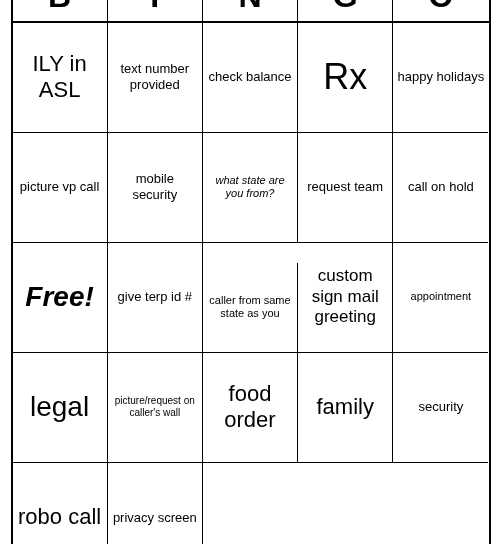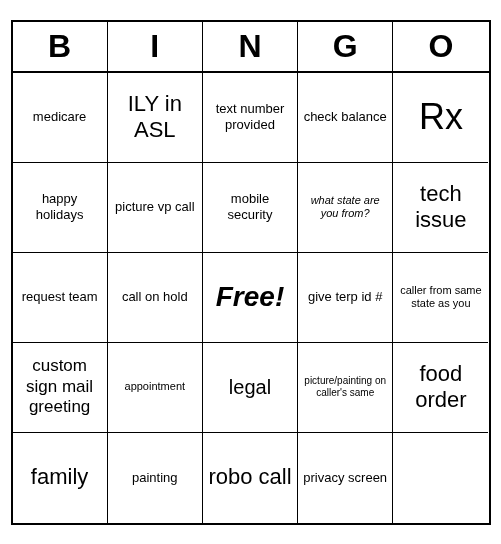--- a/index.html
+++ b/index.html
@@ -42,58 +42,56 @@
       align-items: center;
       justify-content: center;
       text-align: center;
       padding: 4px;
       font-size: 13px;
       line-height: 1.2;
     }
     .bingo-cell:nth-child(5n) { border-right: none; }
     .bingo-cell:nth-child(n+21) { border-bottom: none; }
     .bingo-cell.large-text { font-size: 22px; font-weight: normal; }
-    .bingo-cell.xl-text { font-size: 20px; font-weight: normal; text-align: right; }
+    .bingo-cell.xl-text { font-size: 28px; font-weight: normal; text-align: right; }
     .bingo-cell.free {
       font-size: 28px;
       font-weight: bold;
       font-style: italic;
     }
     .bingo-cell.rx-text { font-size: 36px; font-weight: normal; }
   </style>
 </head>
 <body>
 
 <div class="bingo-card">
   <div class="bingo-header">
   <div class="bingo-header-cell">B</div>
       <div class="bingo-header-cell">I</div>
       <div class="bingo-header-cell">N</div>
       <div class="bingo-header-cell">G</div>
       <div class="bingo-header-cell">O</div>
     </div>
   <div class="bingo-grid">
-  <div class="bingo-cell">medicare</div>
       <div class="bingo-cell large-text">ILY in ASL</div>
       <div class="bingo-cell">text number provided</div>
       <div class="bingo-cell">check balance</div>
       <div class="bingo-cell rx-text">Rx</div>
       <div class="bingo-cell">happy holidays</div>
       <div class="bingo-cell">picture vp call</div>
       <div class="bingo-cell">mobile security</div>
       <div class="bingo-cell" style="font-size: 11px; font-style: italic;">what state are you from?</div>
-      <div class="bingo-cell large-text">tech issue</div>
       <div class="bingo-cell">request team</div>
       <div class="bingo-cell">call on hold</div>
       <div class="bingo-cell free">Free!</div>
       <div class="bingo-cell">give terp id #</div>
-      <div class="bingo-cell" style="font-size: 11px;">caller from same state as you</div>
+      <div class="bingo-cell" style="font-size: 11px; margin-top: 20px;">caller from same state as you</div>
       <div class="bingo-cell" style="font-size: 17px;">custom sign mail greeting</div>
       <div class="bingo-cell" style="font-size: 11px;">appointment</div>
       <div class="bingo-cell xl-text">legal</div>
-      <div class="bingo-cell" style="font-size: 10px;">picture/painting on caller's same</div>
+      <div class="bingo-cell" style="font-size: 10px;">picture/request on caller's wall</div>
       <div class="bingo-cell large-text">food order</div>
       <div class="bingo-cell large-text">family</div>
-      <div class="bingo-cell">painting</div>
+      <div class="bingo-cell">security</div>
       <div class="bingo-cell large-text">robo call</div>
       <div class="bingo-cell">privacy screen</div>
     </div>
 </div>
 
 </body></html>

